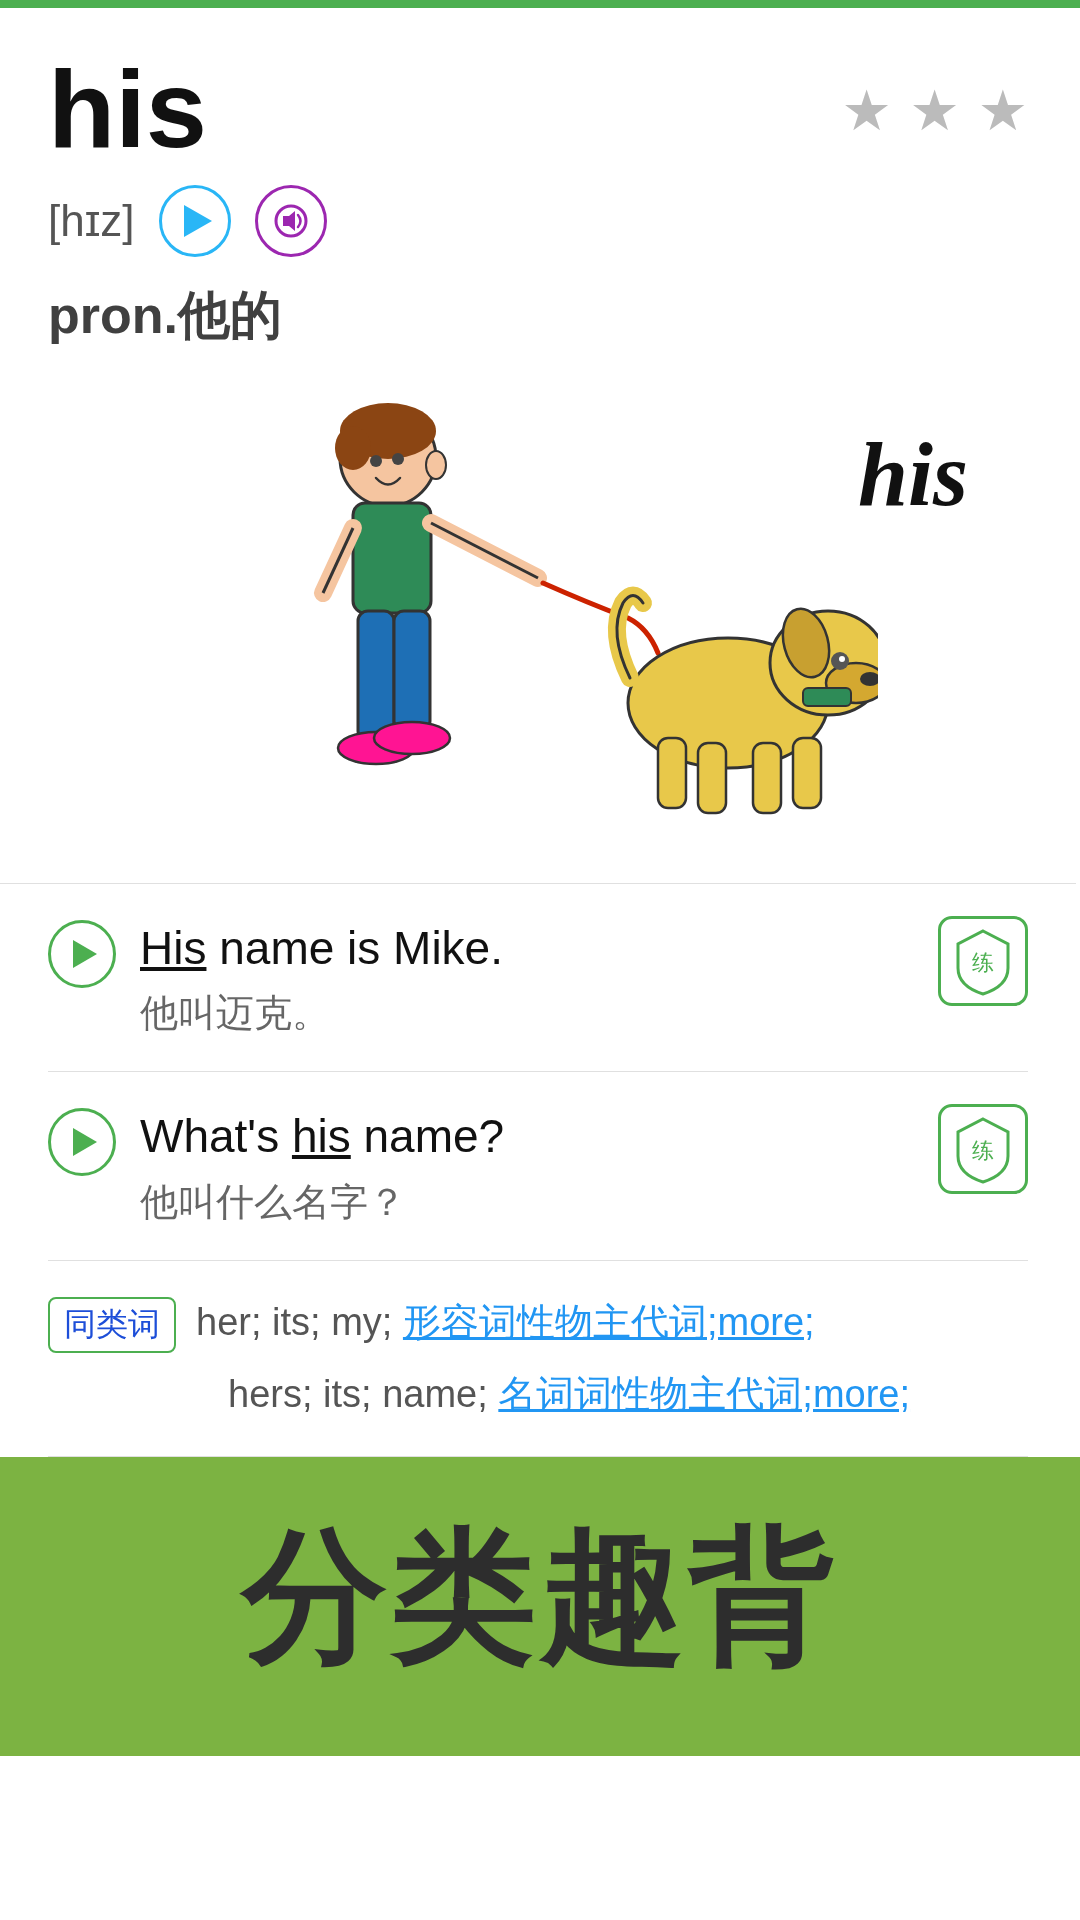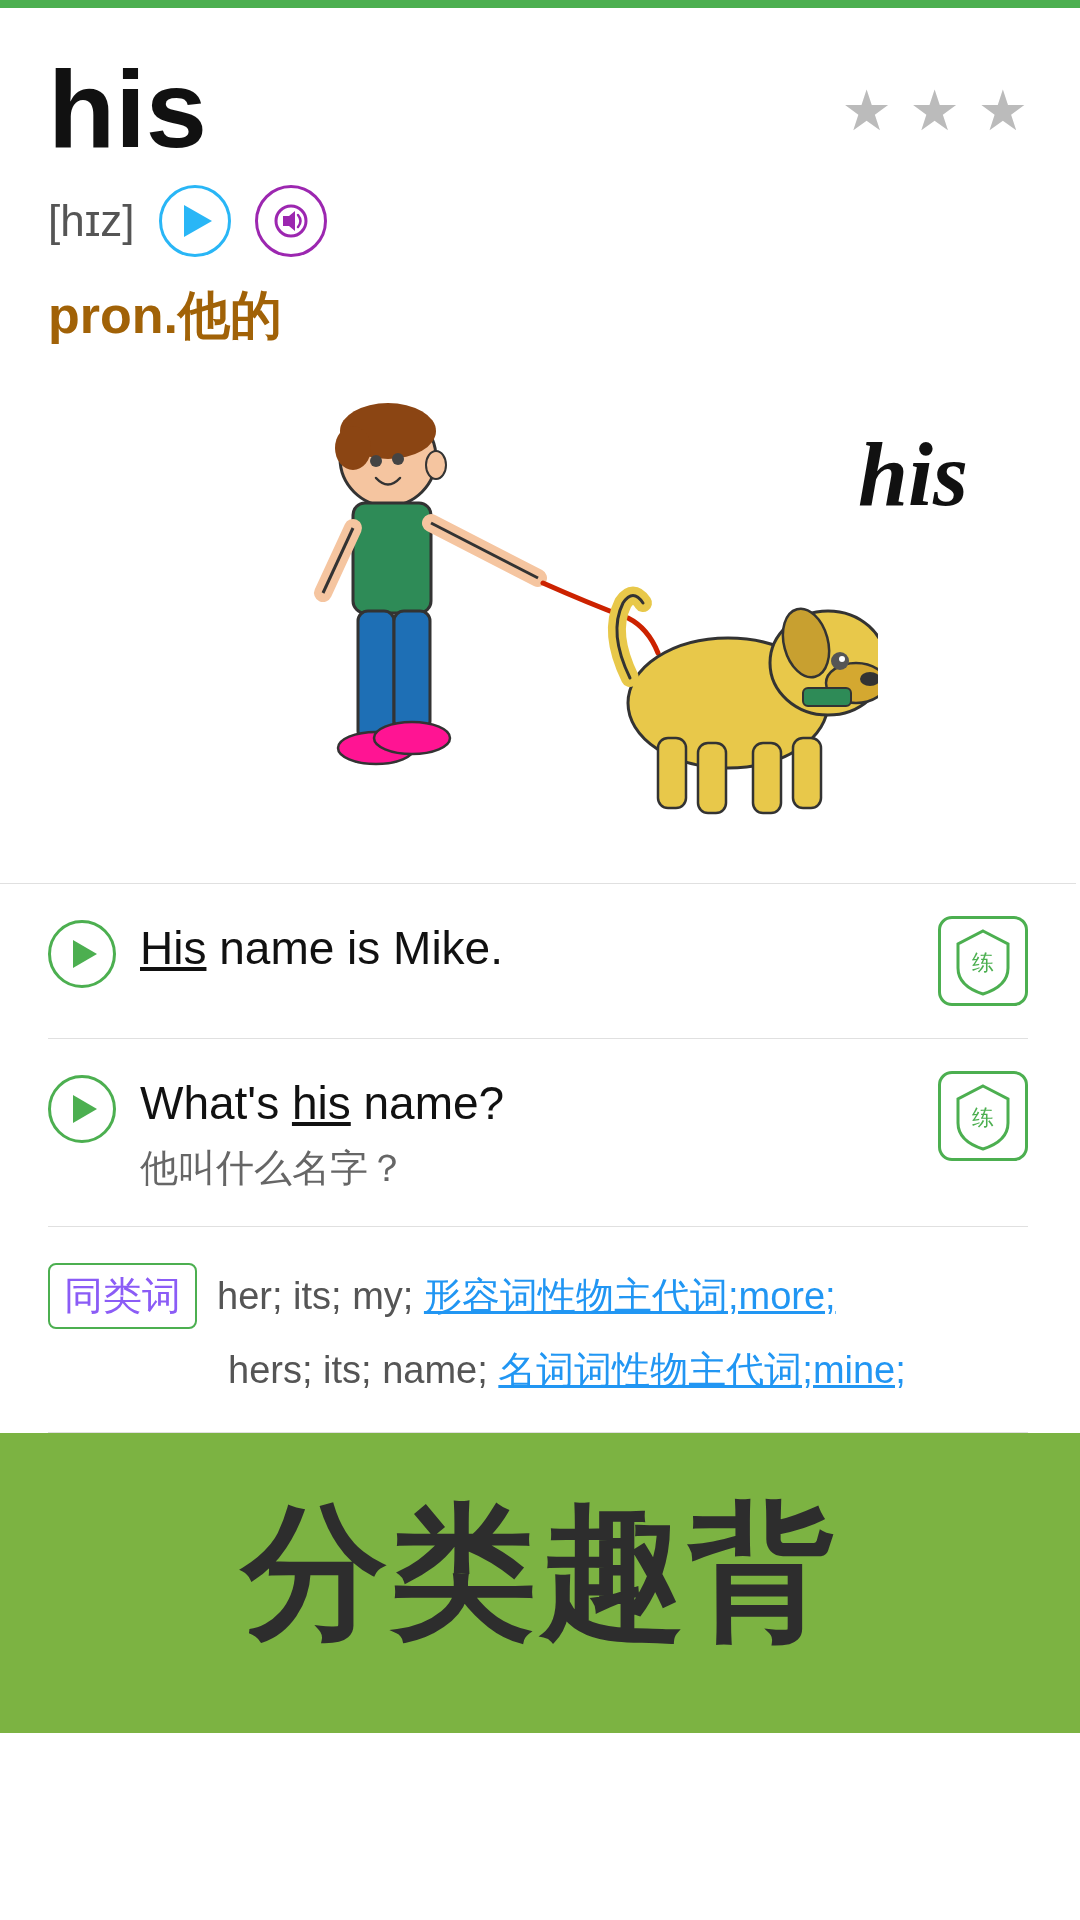--- a/index.html
+++ b/index.html
@@ -98,21 +98,21 @@
 
     .audio-btn2 svg {
       width: 36px;
       height: 36px;
     }
 
     
     .definition {
       font-size: 52px;
       font-weight: 600;
-      color: #a16207;
+      color: #404040;
       margin-bottom: 32px;
     }
 
     
     .illustration {
       display: flex;
       justify-content: center;
       align-items: center;
       margin-bottom: 40px;
       position: relative;
@@ -232,22 +232,22 @@
 
     .related-row:last-child {
       margin-bottom: 0;
     }
 
     .tag-badge {
       background: transparent;
       border: 2px solid #4caf50;
       border-radius: 8px;
       padding: 4px 14px;
-      font-size: 39px;
-      color: #8b5cf6;
+      font-size: 32px;
+      color: #1d4ed8;
       white-space: nowrap;
       flex-shrink: 0;
     }
 
     .related-words {
       font-size: 38px;
       color: #555;
     }
 
     .related-link {
@@ -361,20 +361,21 @@
   </div>
 
   <div class="examples">
     <div class="example-item">
       <div class="example-left">
         <div class="play-circle">
           <div class="tri"></div>
         </div>
         <div class="example-text-block">
           <div class="example-en"><u>His</u> name is Mike.</div>
+          <div class="example-zh">他叫迈克。</div>
         </div>
       </div>
       <div class="practice-btn">
         <svg width="60" height="70" viewBox="0 0 60 70">
           <path d="M30,5 L55,18 L55,42 Q55,60 30,68 Q5,60 5,42 L5,18 Z" fill="none" stroke="#4caf50" stroke-width="3"></path>
           <text x="30" y="44" text-anchor="middle" font-size="22" fill="#4caf50" font-family="PingFang SC, sans-serif">练</text>
         </svg>
       </div>
     </div>
 
@@ -399,21 +400,21 @@
 
   <div class="related-section">
     <div class="related-row">
       <span class="tag-badge">同类词</span>
       <span class="related-words">
         <span>her; its; my; </span><span class="related-link">形容词性物主代词;more;</span>
       </span>
     </div>
     <div class="related-row">
       <span class="related-words" style="padding-left: 180px;">
-        <span>hers; its; name; </span><span class="related-link">名词词性物主代词;mine;</span>
+        <span>hers; its; name; </span><span class="related-link">名词词性物主代词;more;</span>
       </span>
     </div>
   </div>
 
 </div>
 
 <div class="bottom-banner">
   <div class="banner-text">分类趣背</div>
 </div>
 

